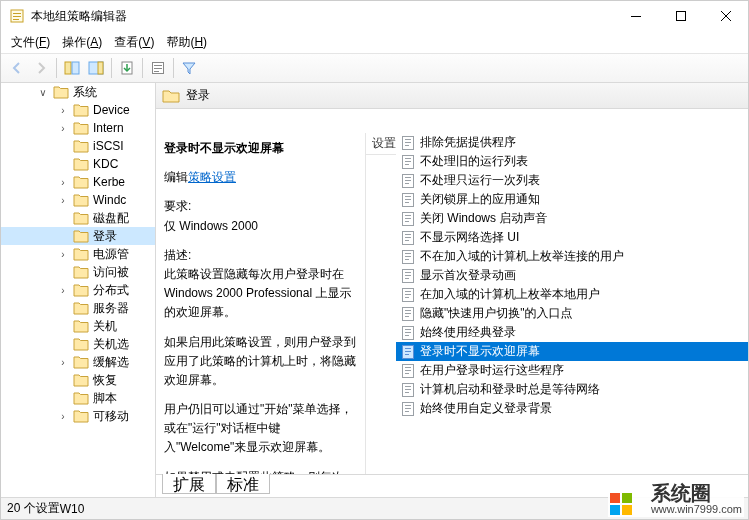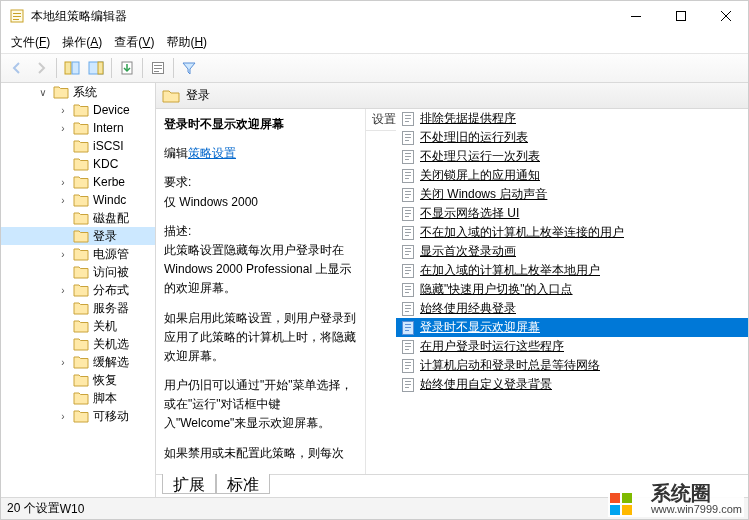--- a/index.html
+++ b/index.html
@@ -31,33 +31,33 @@
   .tree-row .exp { width: 12px; text-align: center; color: #555; font-size: 10px; }
   .tree-row .folder-ico { width: 16px; height: 14px; margin: 0 4px; }
   .tree-row.selected { background: #cce8ff; }
   .tree-row .label { font-size: 12px; color: #000; }
 
   
   .right { flex: 1; display: flex; flex-direction: column; min-width: 0; }
   .header-bar { height: 26px; background: linear-gradient(#f7f7f7,#ececec); border-bottom: 1px solid #d9d9d9; display: flex; align-items: center; padding-left: 6px; gap: 6px; }
   .header-bar .folder-ico { width: 18px; height: 16px; }
   .header-bar .hdr-label { font-size: 12px; color: #000; }
-  .content { flex: 1; display: flex; min-height: 0; border-bottom: 1px solid #d9d9d9; }
+  .content { flex: 1; display: flex; min-height: 0; border-bottom: 1px solid #d9d9d9; margin-top: 24px; }
   .info-pane { width: 210px; border-right: 1px solid #e5e5e5; padding: 6px 8px; overflow-y: auto; overflow-x: hidden; font-size: 12px; line-height: 1.6; }
   .info-pane .item-title { font-weight: bold; margin-bottom: 10px; }
   .info-pane .link { color: #0066cc; text-decoration: underline; }
   .info-pane .sect { margin-top: 10px; }
 
   .list-pane { flex: 1; display: flex; flex-direction: row; min-height: 0; }
   .col-header { height: 22px; border-bottom: 1px solid #e5e5e5; display: flex; align-items: center; padding-left: 6px; font-size: 12px; color: #333; }
   .list-body { flex: 1; overflow-y: auto; overflow-x: auto; }
   .list-row { display: flex; align-items: center; height: 19px; padding-left: 4px; gap: 4px; white-space: nowrap; }
   .list-row.sel { background: #0078d7; color: #fff; }
   .list-row .setting-ico { width: 16px; height: 16px; flex-shrink: 0; }
-  .list-row .lbl { font-size: 12px; text-decoration: underline; }
+  .list-row .lbl { font-size: 12px; }
 
   
   .tab-strip { height: 22px; display: flex; align-items: flex-start; padding-left: 2px; background: #fff; }
   .tab { height: 20px; padding: 1px 10px; font-size: 16px; border: 1px solid #c0c0c0; border-top: none; background: #fff; margin-top: -1px; }
   .tab:first-child { margin-left: 4px; }
   .tab.active { background: #fff; }
 
   
   .statusbar { height: 22px; border-top: 1px solid #d9d9d9; display: flex; align-items: center; padding: 0 6px; font-size: 12px; background: #f4f4f4; justify-content: flex-start; }
 

